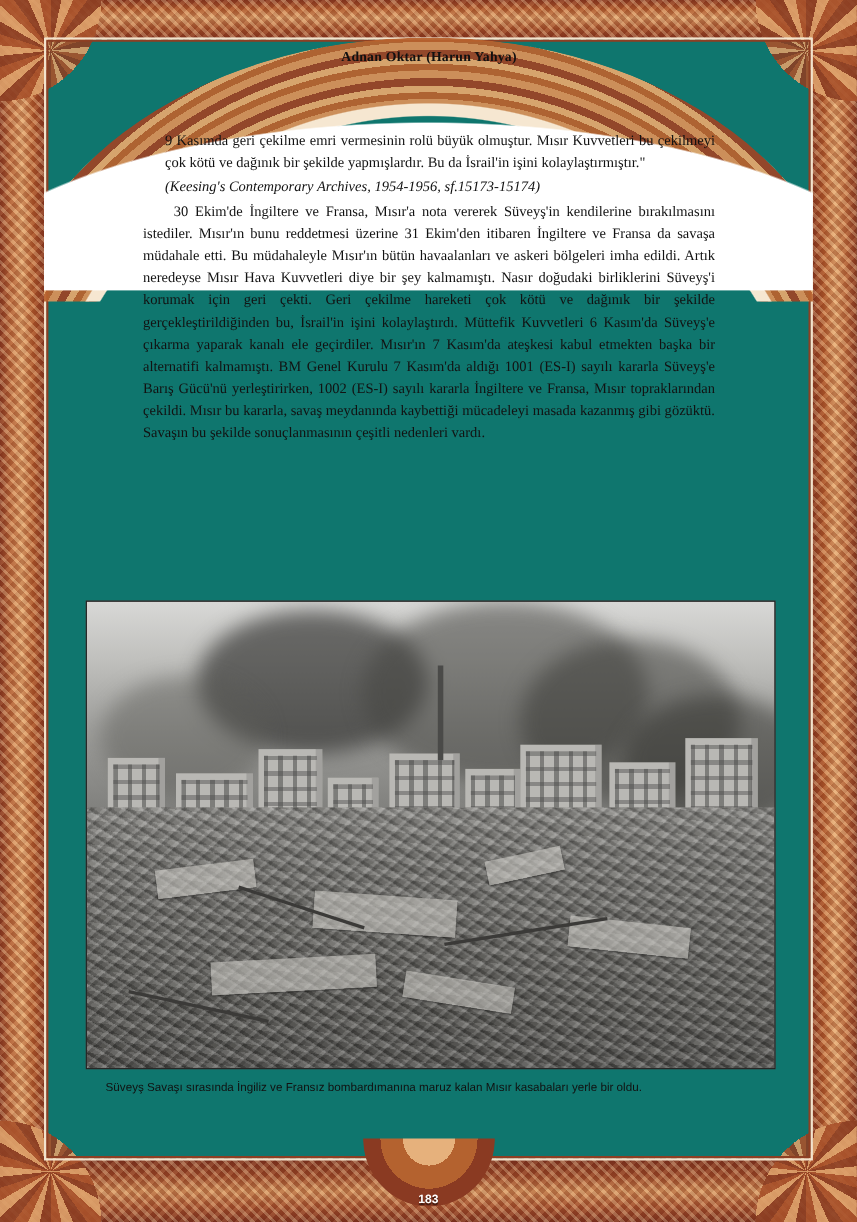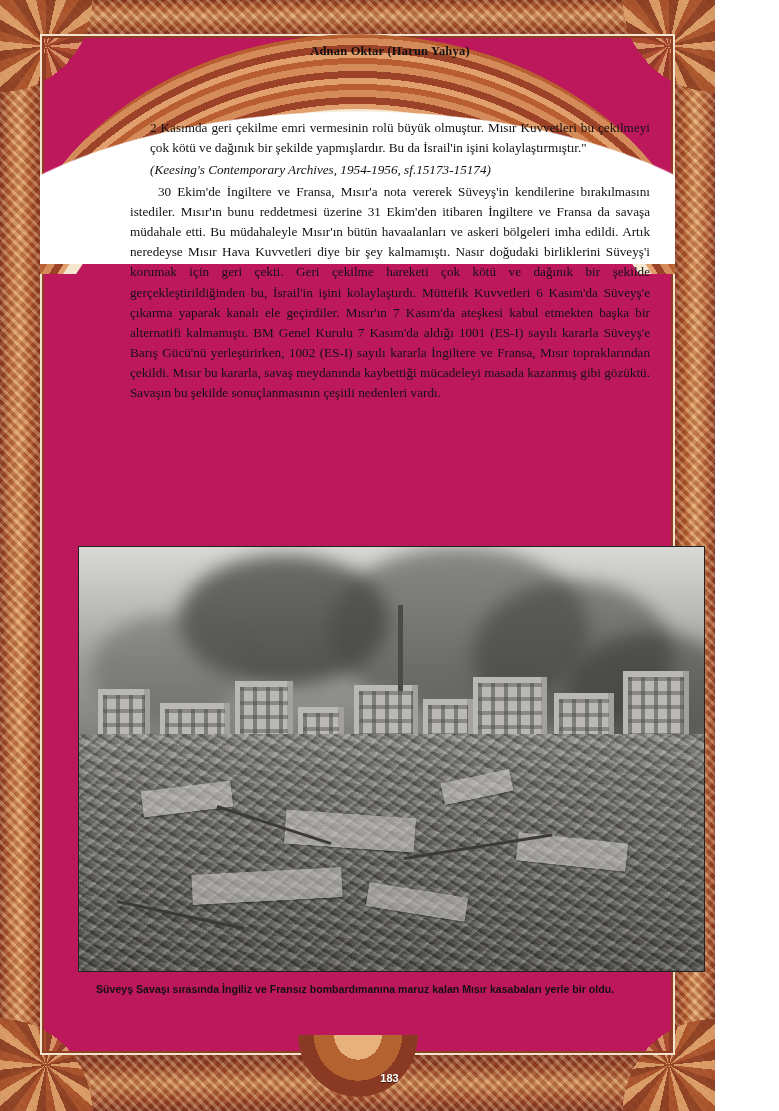--- a/index.html
+++ b/index.html
@@ -2,24 +2,24 @@
 <html><head>
 <meta charset="utf-8">
 <style>
   html, body {
     margin: 0;
     padding: 0;
     background: #ffffff;
   }
   .page {
     position: relative;
-    width: 715px;
+    width: 779px;
     height: 1111px;
     overflow: hidden;
-    background: #be185d;
+    background: #0f766e;
     font-family: "Liberation Serif", serif;
   }
 
   
   .border-frame {
     position: absolute;
     inset: 0;
     pointer-events: none;
   }
   .border-outer {
@@ -257,27 +257,27 @@
     position: absolute;
     background: #3b3a38;
     height: 3px;
     transform-origin: left center;
   }
   .figure-caption {
     margin-top: 10px;
     margin-left: 18px;
     font-family: "Liberation Sans", sans-serif;
     font-size: 10.6px;
-    font-weight: bold;
+    font-weight: normal;
     color: #111;
     line-height: 1.4;
   }
   .page-number {
     position: absolute;
-    bottom: 27px;
+    bottom: 14px;
     left: 0;
     width: 779px;
     text-align: center;
     font-family: "Liberation Sans", sans-serif;
     font-size: 11px;
     font-weight: bold;
     color: #ffffff;
     text-shadow: 0 1px 1px rgba(0,0,0,0.6);
   }
 </style>
@@ -297,21 +297,21 @@
     <div class="arch-band"></div>
     <div class="arch"></div>
     <div class="bottom-medallion"></div>
   </div>
 
   <div class="content">
 
     <div class="running-head">Adnan Oktar (Harun Yahya)</div>
 
     <div class="body-text">
-      <p class="quote quote-first">2 Kasımda geri çekilme emri vermesinin rolü büyük olmuştur. Mısır Kuvvetleri bu çekilmeyi çok kötü ve dağınık bir şekilde yapmışlardır. Bu da İsrail'in işini kolaylaştırmıştır."</p>
+      <p class="quote quote-first">9 Kasımda geri çekilme emri vermesinin rolü büyük olmuştur. Mısır Kuvvetleri bu çekilmeyi çok kötü ve dağınık bir şekilde yapmışlardır. Bu da İsrail'in işini kolaylaştırmıştır."</p>
       <p class="quote src">(Keesing's Contemporary Archives, 1954-1956, sf.15173-15174)</p>
       <p>30 Ekim'de İngiltere ve Fransa, Mısır'a nota vererek Süveyş'in kendilerine bırakılmasını istediler. Mısır'ın bunu reddetmesi üzerine 31 Ekim'den itibaren İngiltere ve Fransa da savaşa müdahale etti. Bu müdahaleyle Mısır'ın bütün havaalanları ve askeri bölgeleri imha edildi. Artık neredeyse Mısır Hava Kuvvetleri diye bir şey kalmamıştı. Nasır doğudaki birliklerini Süveyş'i korumak için geri çekti. Geri çekilme hareketi çok kötü ve dağınık bir şekilde gerçekleştirildiğinden bu, İsrail'in işini kolaylaştırdı. Müttefik Kuvvetleri 6 Kasım'da Süveyş'e çıkarma yaparak kanalı ele geçirdiler. Mısır'ın 7 Kasım'da ateşkesi kabul etmekten başka bir alternatifi kalmamıştı. BM Genel Kurulu 7 Kasım'da aldığı 1001 (ES-I) sayılı kararla Süveyş'e Barış Gücü'nü yerleştirirken, 1002 (ES-I) sayılı kararla İngiltere ve Fransa, Mısır topraklarından çekildi. Mısır bu kararla, savaş meydanında kaybettiği mücadeleyi masada kazanmış gibi gözüktü. Savaşın bu şekilde sonuçlanmasının çeşitli nedenleri vardı.</p>
     </div>
 
   </div>
 
   <div class="figure">
     <div class="figure-img">
       <div class="sky"></div>
       <div class="smoke s1"></div>

